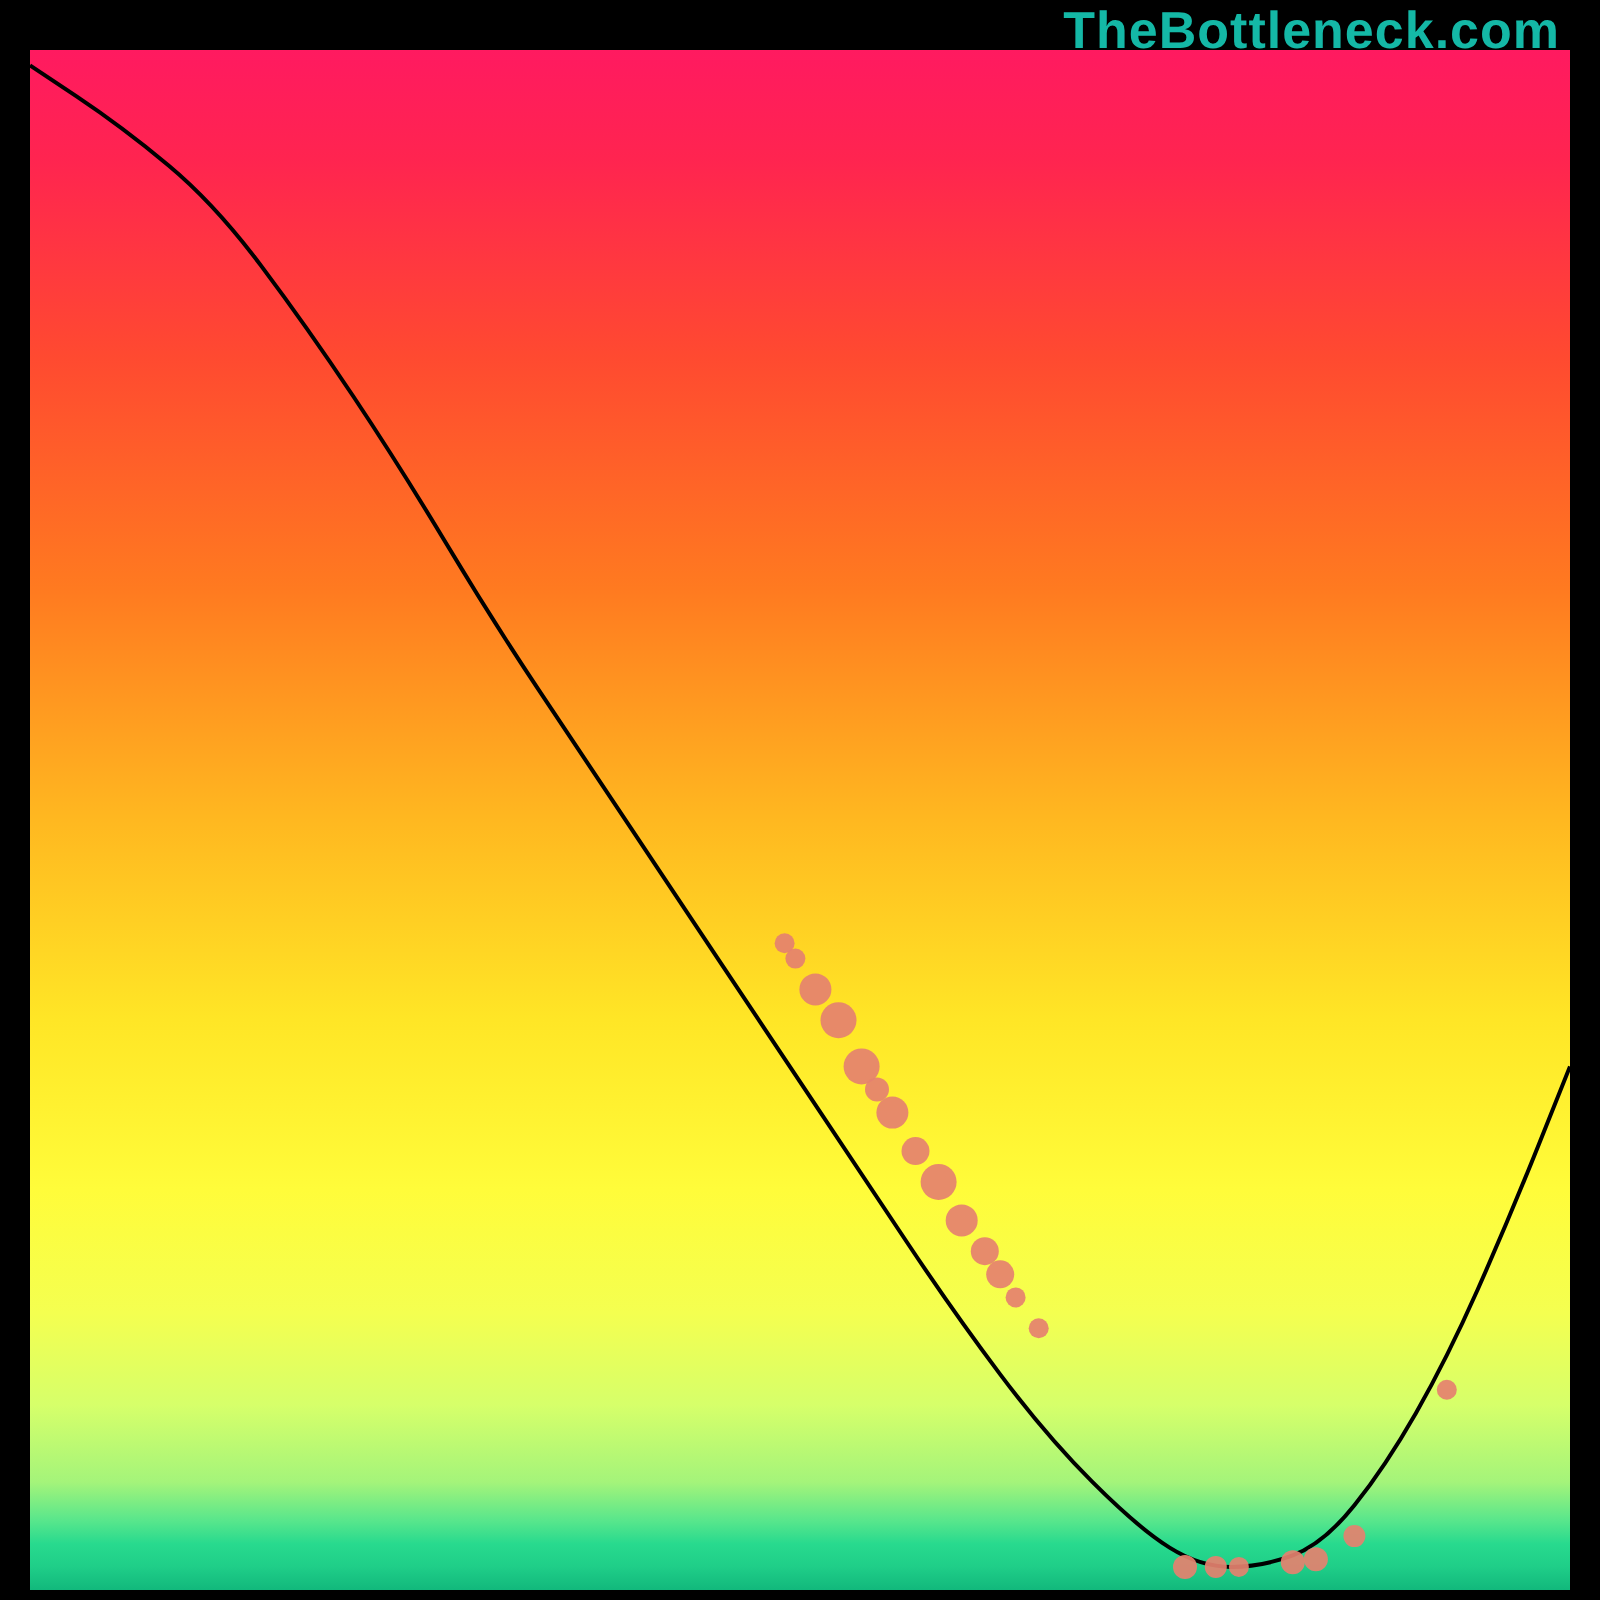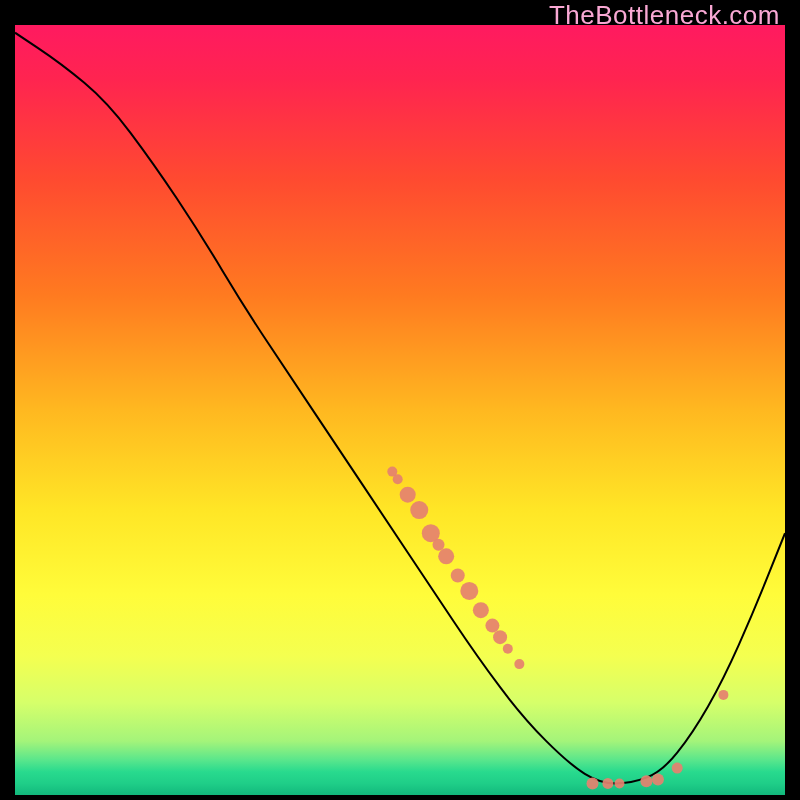--- a/index.html
+++ b/index.html
@@ -13,23 +13,23 @@
   .outer {
     position: relative;
     width: 800px;
     height: 800px;
     box-sizing: border-box;
   }
   .watermark {
     position: absolute;
     top: 0;
     right: 20px;
-    color: #f9a8d4;
+    color: #14b8a6;
     font-size: 26px;
-    font-weight: 400;
+    font-weight: 700;
     letter-spacing: 0.5px;
   }
   .plot {
     position: absolute;
     left: 15px;
     top: 25px;
     width: 770px;
     height: 770px;
     background: #fff;
     overflow: hidden;

